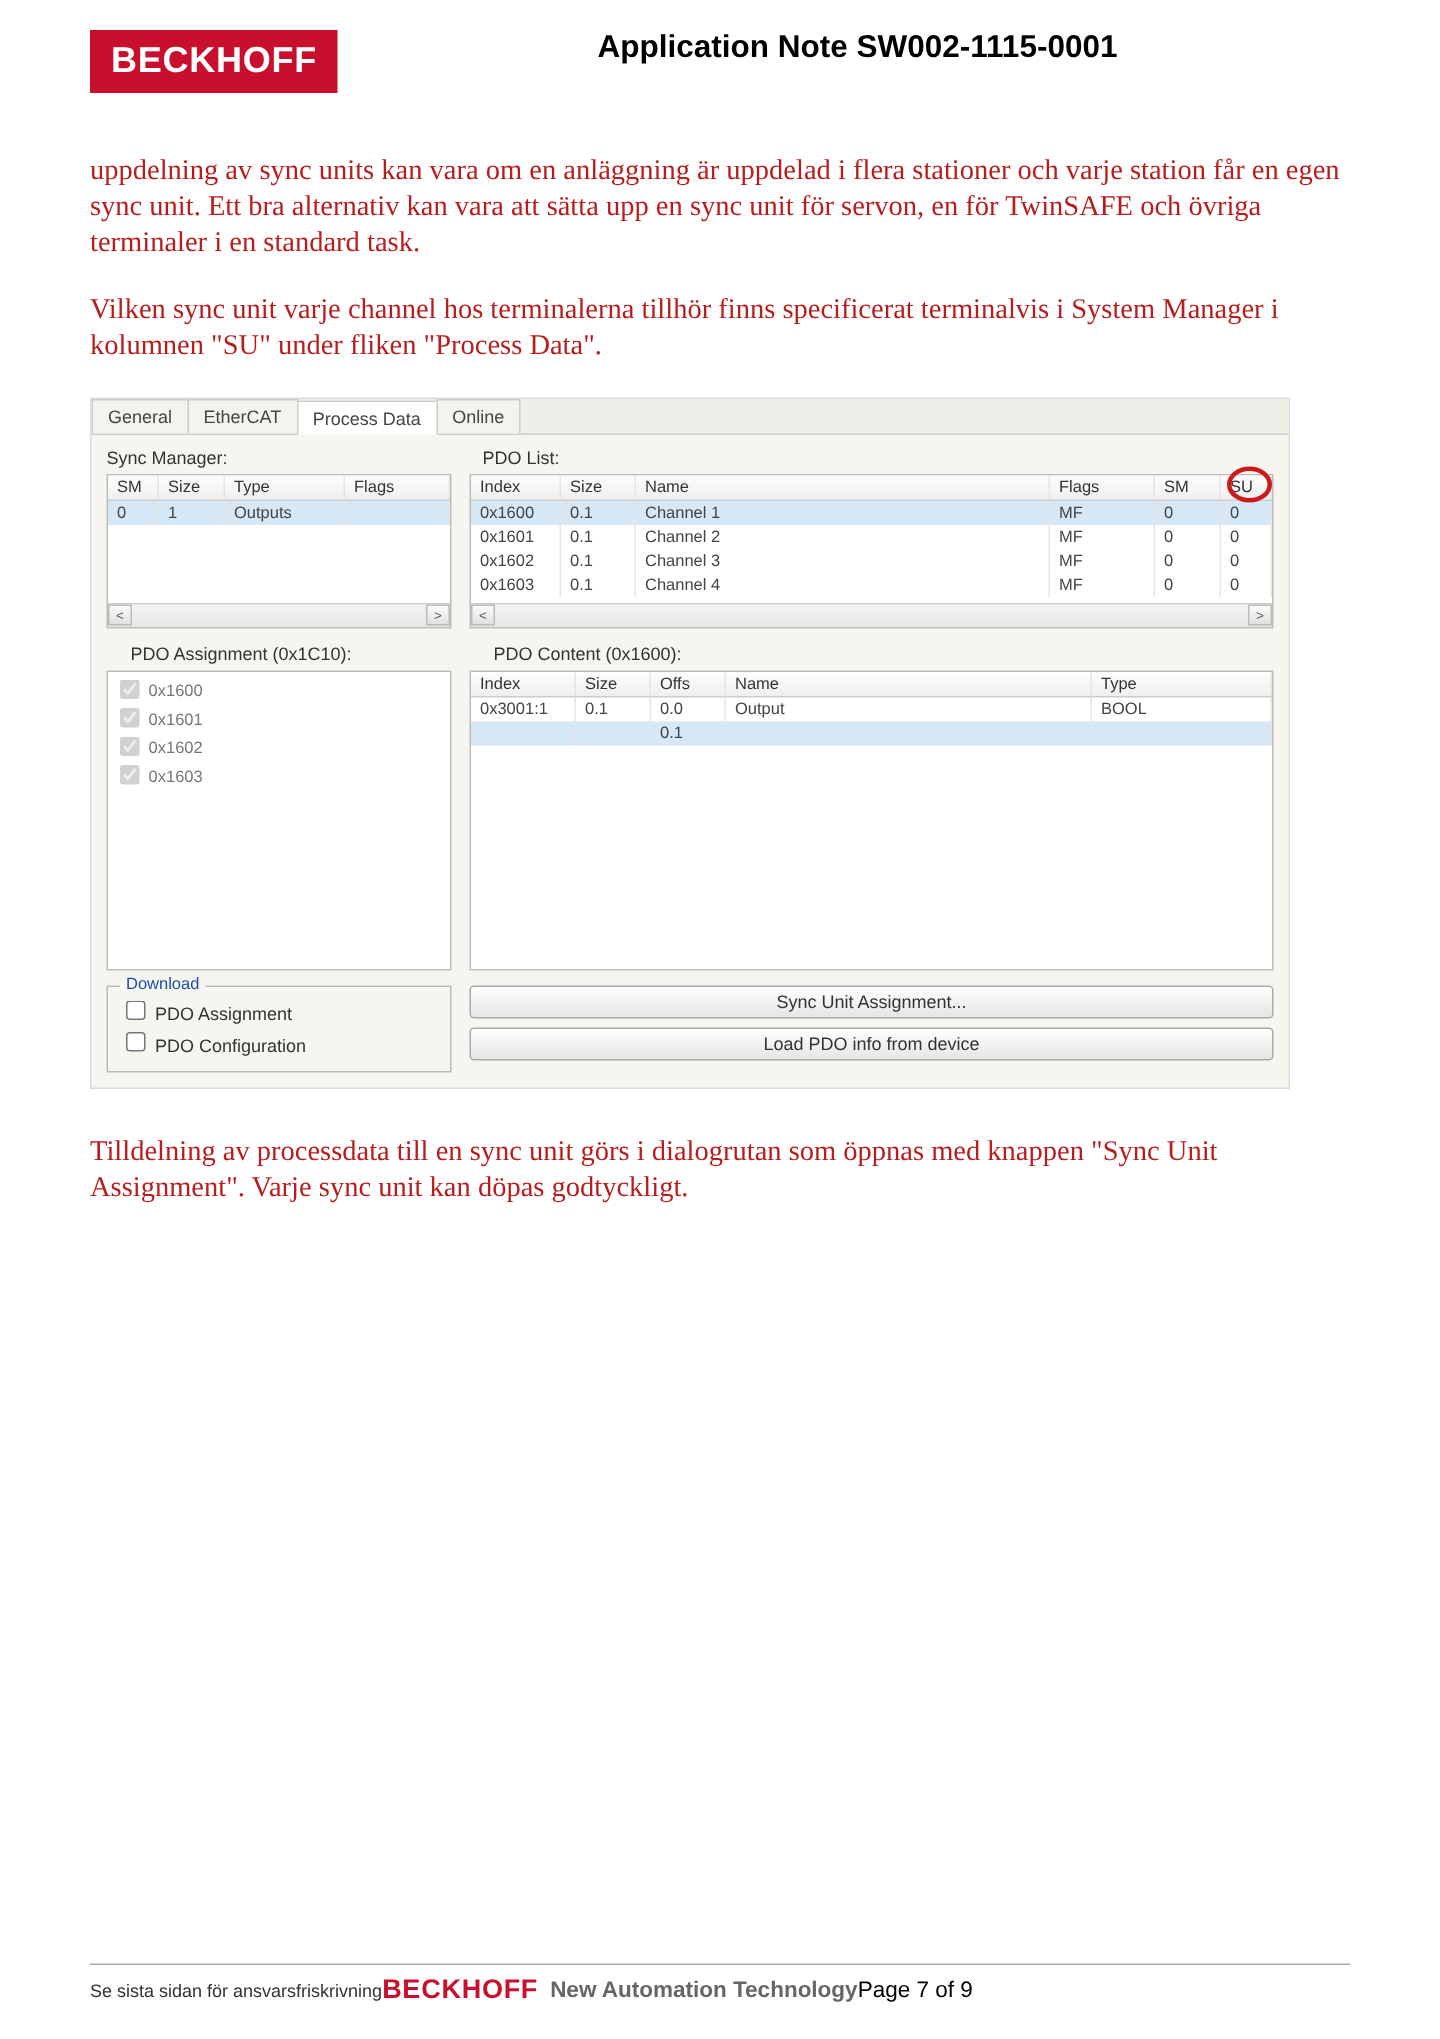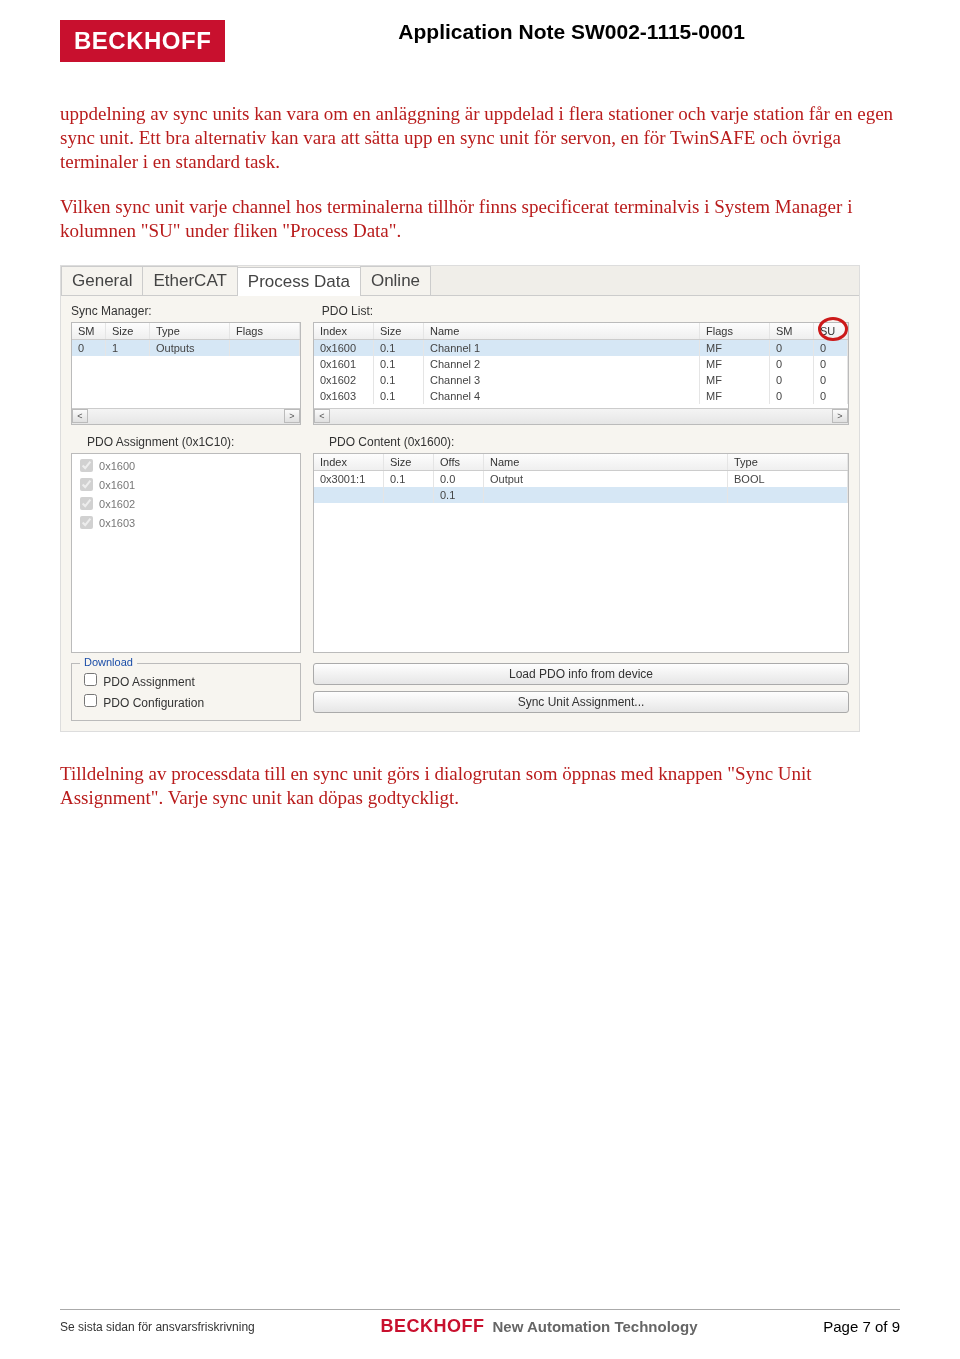--- a/index.html
+++ b/index.html
@@ -60,21 +60,21 @@
     display: flex;
     border-bottom: 1px solid #ccc;
     background: #f0eee9;
   }
   .tab {
     padding: 4px 10px;
     border: 1px solid #ccc;
     border-bottom: none;
     background: #f5f3ee;
     margin-right: -1px;
-    font-size: 17px;
+    font-size: 12px;
     color: #444;
   }
   .tab.active {
     background: #fff;
     font-weight: 500;
     position: relative;
     top: 1px;
     text-align: center;
   }
   .panel-body {
@@ -208,21 +208,21 @@
   }
 
   .footer {
     position: absolute;
     bottom: 22px;
     left: 60px;
     right: 60px;
     border-top: 1px solid #aaa;
     display: flex;
     align-items: center;
-    justify-content: space-between;
+    justify-content: flex-start;
     padding-top: 6px;
     font-family: Arial, Helvetica, sans-serif;
   }
   .footer .left {
     font-size: 12px;
     color: #333;
   }
   .footer .center {
     display: flex;
     align-items: center;
@@ -387,22 +387,22 @@
         </div>
       </div>
 
       <div class="bottom-row">
         <div class="dl-group">
           <span class="legend">Download</span>
           <label><input type="checkbox" style=""> <span>PDO Assignment</span></label>
           <label><input type="checkbox" style=""> <span>PDO Configuration</span></label>
         </div>
         <div class="btn-col">
+          <div class="winbtn">Sync Unit Assignment...</div>
           <div class="winbtn">Load PDO info from device</div>
-          <div class="winbtn">Sync Unit Assignment...</div>
         </div>
       </div>
     </div>
   </div>
 
   <p class="body-text">Tilldelning av processdata till en sync unit görs i dialogrutan som öppnas med knappen "Sync Unit Assignment". Varje sync unit kan döpas godtyckligt.</p>
 
   <div class="footer">
     <div class="left">Se sista sidan för ansvarsfriskrivning</div>
     <div class="center">

